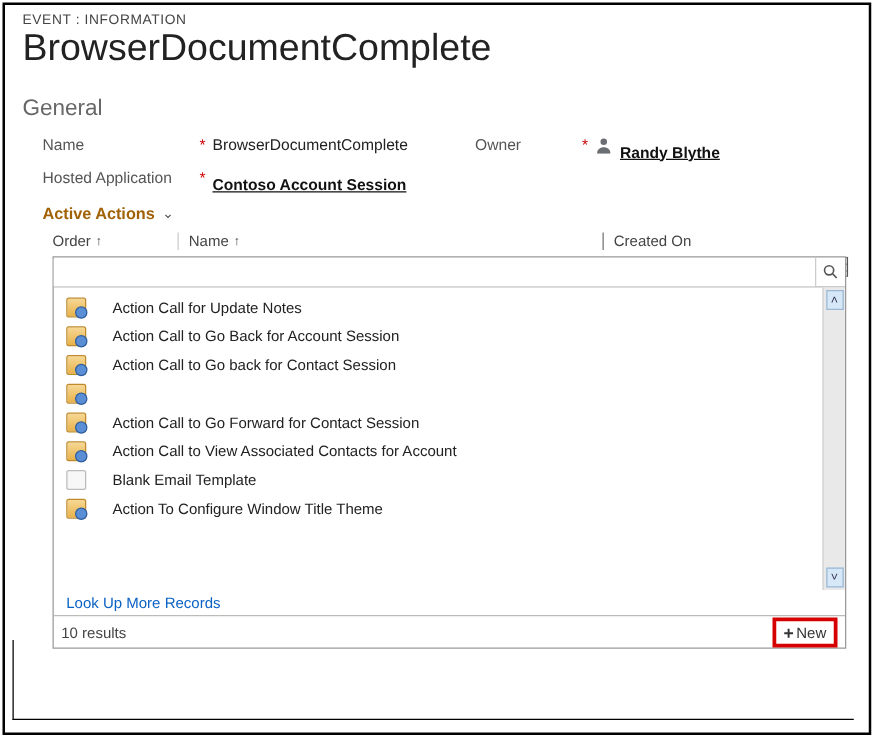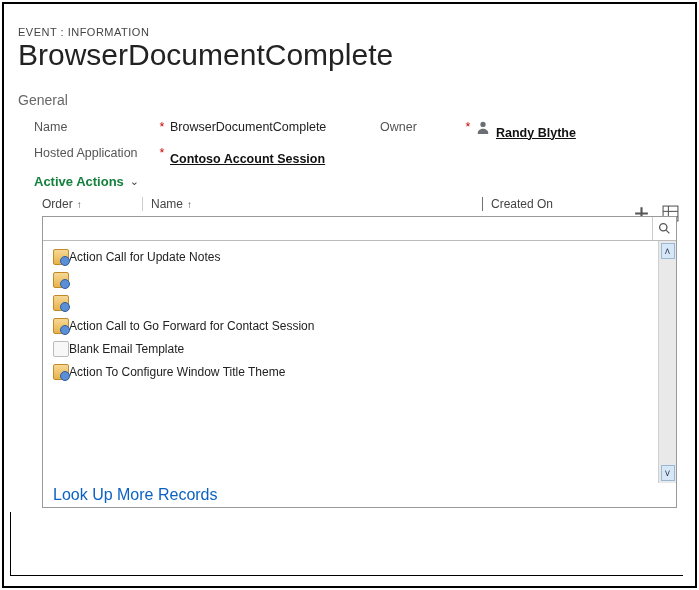--- a/index.html
+++ b/index.html
@@ -16,35 +16,35 @@
   .outer {
     border: 2px solid #000;
     width: 695px;
     height: 586px;
     margin: 2px;
     padding: 0;
     position: relative;
     background: #fff;
   }
   .header {
-    padding: 22px 14px 0 14px;
+    padding: 6px 14px 0 14px;
   }
   .breadcrumb {
     font-size: 11px;
     letter-spacing: 0.5px;
     color: #444;
   }
   .title {
     font-size: 30px;
     font-weight: 300;
     color: #222;
     margin: 0 0 20px 0;
   }
   .section-head {
-    font-size: 14px;
+    font-size: 18px;
     color: #676767;
     font-weight: 400;
     padding: 0 14px 6px 14px;
   }
   .fields {
     padding: 0 20px 0 30px;
     font-size: 12.5px;
     color: #444;
   }
   .row {
@@ -58,21 +58,21 @@
   .val.u { text-decoration: underline; font-weight: 600; color: #111; margin-top: 11px;}
   .lbl2 { width: 80px; color: #555;}
   .owner-cell { display: flex; align-items: center; gap: 6px;}
   .person-icon { width:14px; height:14px; fill:#6b6e72; }
   .active-actions {
     padding: 8px 0 4px 30px;
     display: flex;
     align-items: center;
     gap: 6px;
   }
-  .active-actions .txt { font-weight: 600; font-size: 13px; color:#15803d;}
+  .active-actions .txt { font-weight: 600; font-size: 13px; color:#a16207;}
   .chev { font-size: 11px; color:#444; }
   .toolbar-right {
     position: absolute;
     right: 16px;
     top: 201px;
     display: flex;
     gap: 12px;
     color: #555;
     font-size: 18px;
   }
@@ -123,21 +123,21 @@
     display: flex;
   }
   .results {
     flex: 1;
     overflow: hidden;
     padding: 4px 0;
   }
   .result-item {
     display: flex;
     align-items: center;
-    gap: 0;
+    gap: 21px;
     padding: 2px 6px 2px 10px;
     font-size: 12px;
     color: #222;
     height: 23px;
     cursor: pointer;
   }
   .result-item .ricon {
     width:16px; height:16px;
     background: linear-gradient(#f6d895,#e8b24a);
     border:1px solid #c08a2a;
@@ -164,21 +164,21 @@
   }
   .sb-btn {
     width:14px; height:16px;
     background:#d6e7f7;
     border:1px solid #9bb7d4;
     display:flex; align-items:center; justify-content:center;
     font-size:10px; color:#335; cursor:pointer;
   }
   .lookup-more {
     padding: 3px 10px;
-    font-size: 16px;
+    font-size: 12px;
   }
   .lookup-more a { color:#0b62c4; text-decoration:none; cursor:pointer;}
   .footer-row {
     display:flex; justify-content:space-between; align-items:center;
     border-top:1px solid #bbb;
     font-size:12px;
     height:26px;
     padding:0 6px;
     color:#444;
   }
@@ -285,42 +285,58 @@
       </div>
     </div>
     <div class="results-wrap">
       <div class="results" id="results">
           <div class="result-item">
             <span class="ricon"></span>
             <span>Action Call for Update Notes</span>
           </div>
           <div class="result-item">
             <span class="ricon"></span>
+            <span>Action Call to Go Back for Account Session</span>
+          </div>
+          <div class="result-item">
+            <span class="ricon"></span>
+            <span>Action Call to Go back for Contact Session</span>
           </div>
           <div class="result-item">
             <span class="ricon"></span>
           </div>
           <div class="result-item">
             <span class="ricon"></span>
             <span>Action Call to Go Forward for Contact Session</span>
+          </div>
+          <div class="result-item">
+            <span class="ricon"></span>
+            <span>Action Call to View Associated Contacts for Account</span>
           </div>
           <div class="result-item blank">
             <span class="ricon"></span>
             <span>Blank Email Template</span>
           </div>
           <div class="result-item">
             <span class="ricon"></span>
             <span>Action To Configure Window Title Theme</span>
           </div>
         </div>
       <div class="scrollbar">
         <div class="sb-btn">˄</div>
         <div class="sb-btn">˅</div>
       </div>
     </div>
     <div class="lookup-more">
       <a>Look Up More Records</a>
     </div>
+    <div class="footer-row">
+      <span>10 results</span>
+      <span class="new-btn">
+        <span class="plus">+</span>
+        <span>New</span>
+      </span>
+    </div>
   </div>
 
   <div class="vtick"></div>
   <div class="hline"></div>
 </div>
 
 </body></html>

